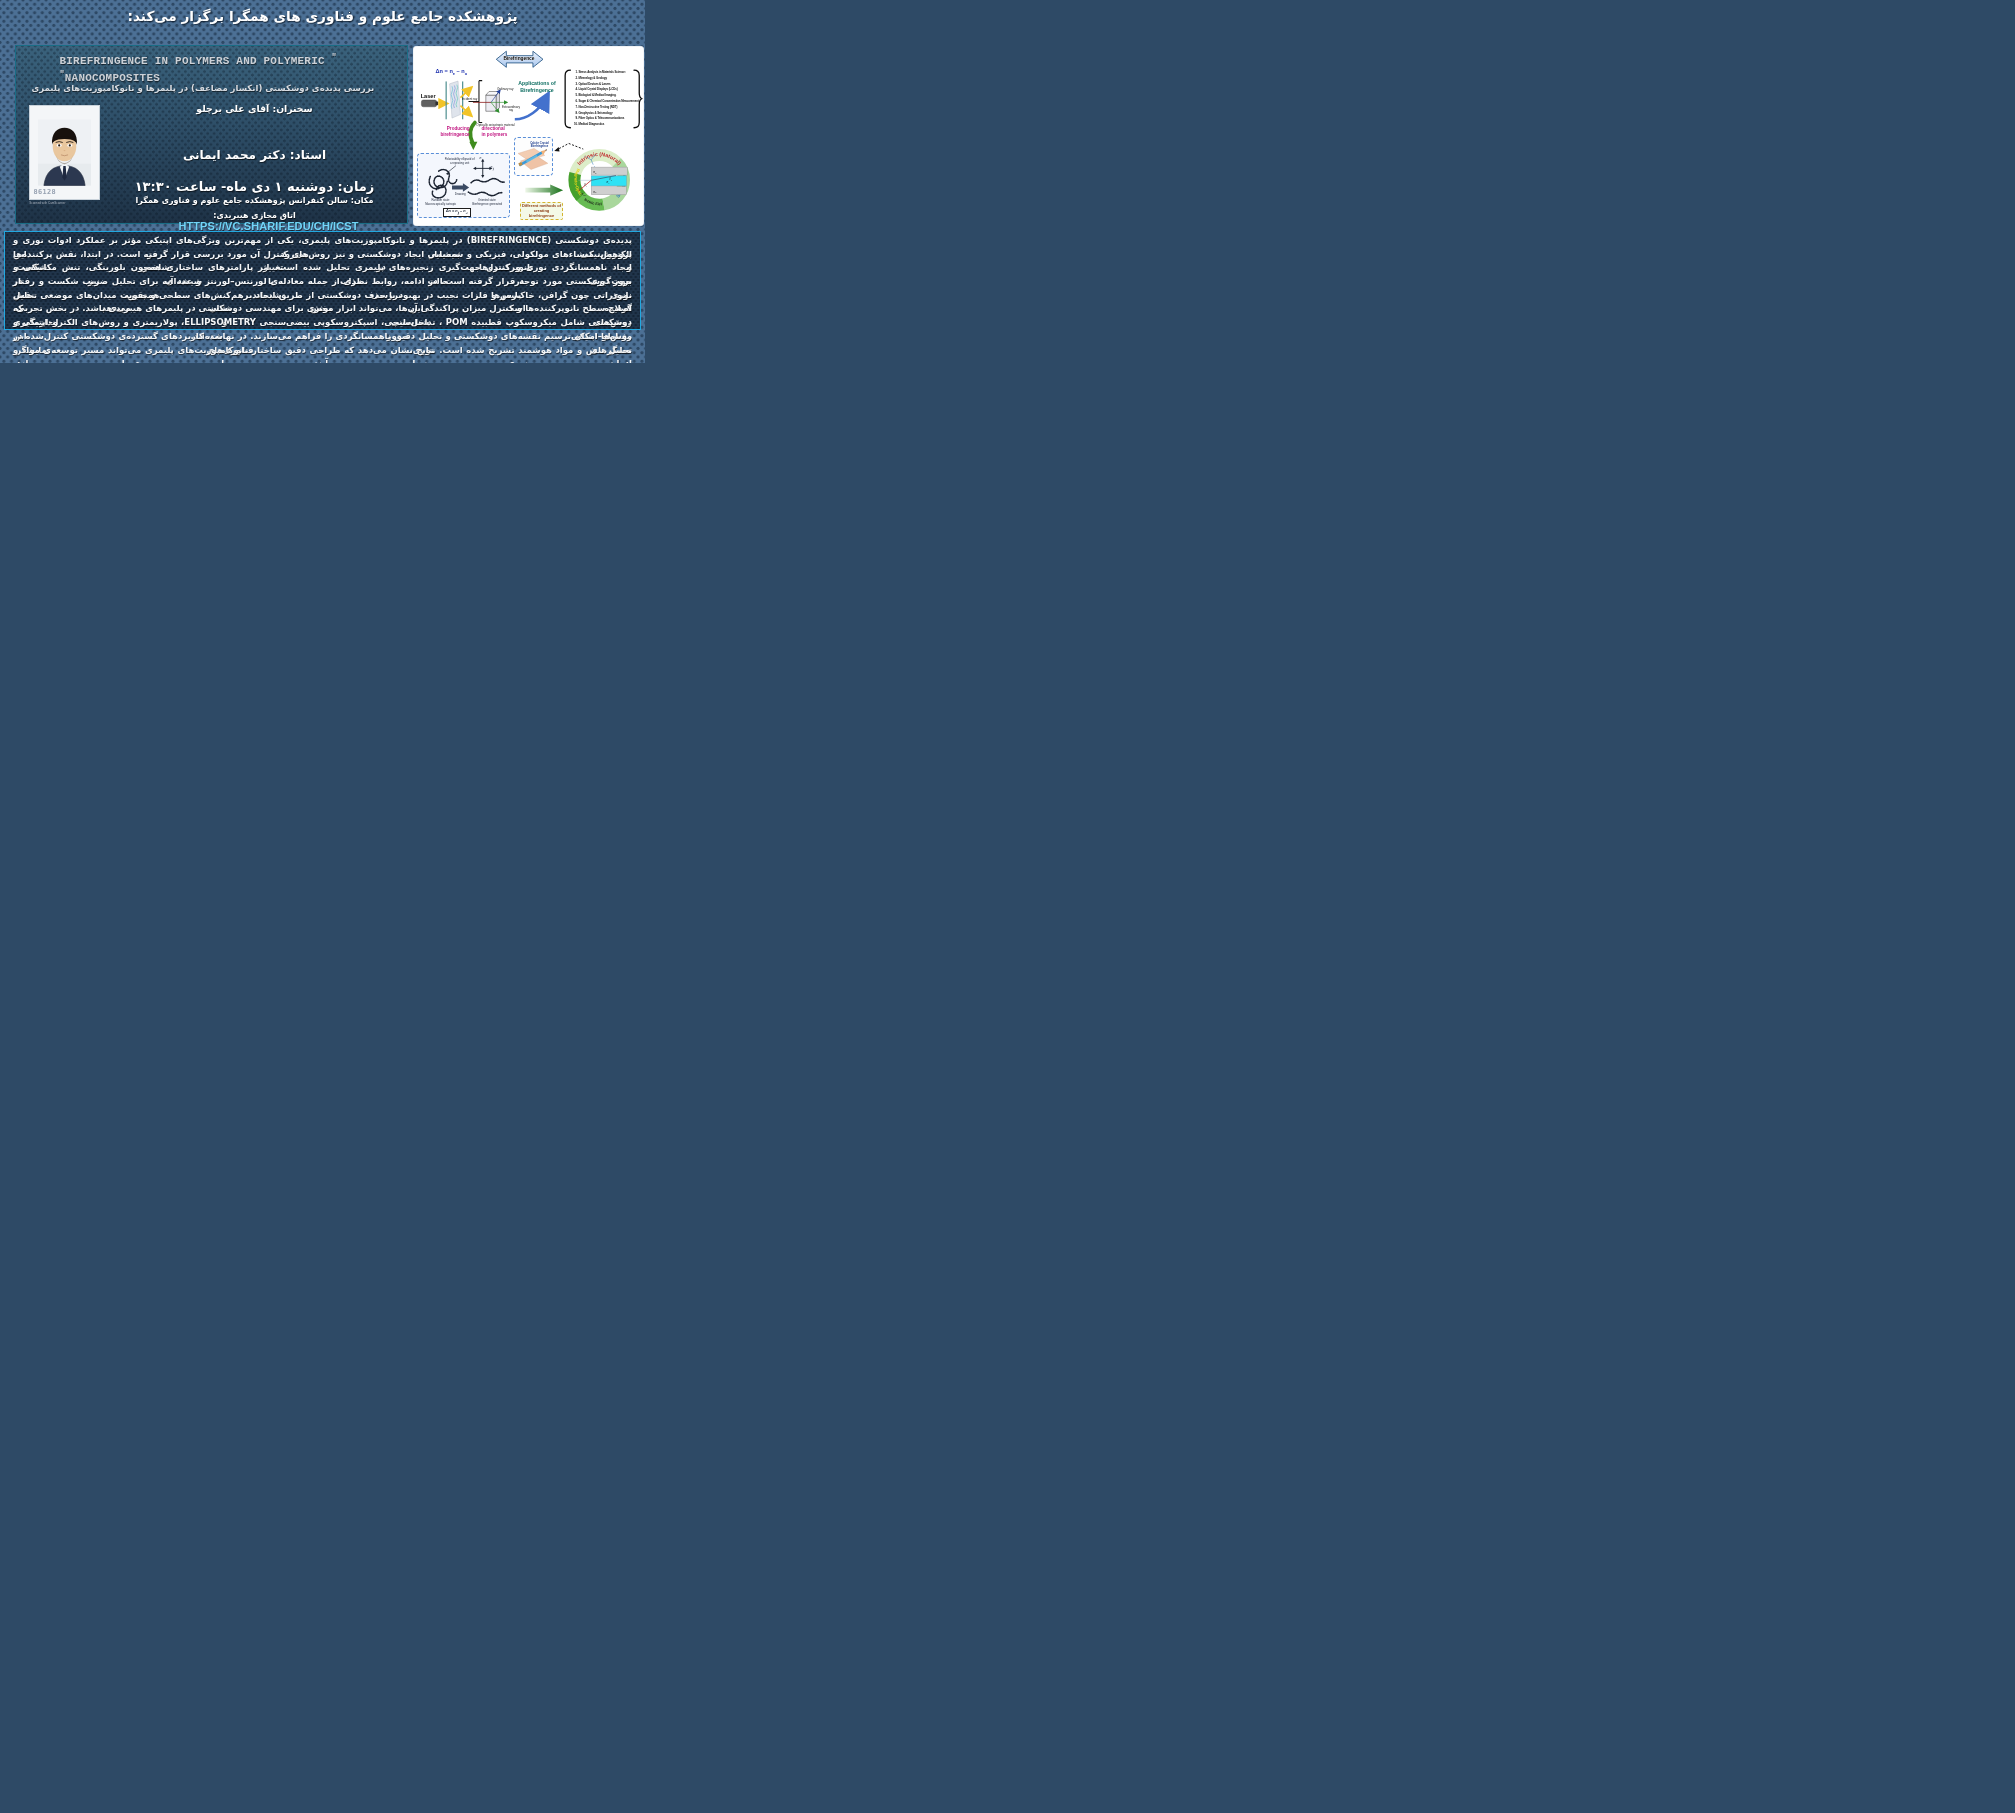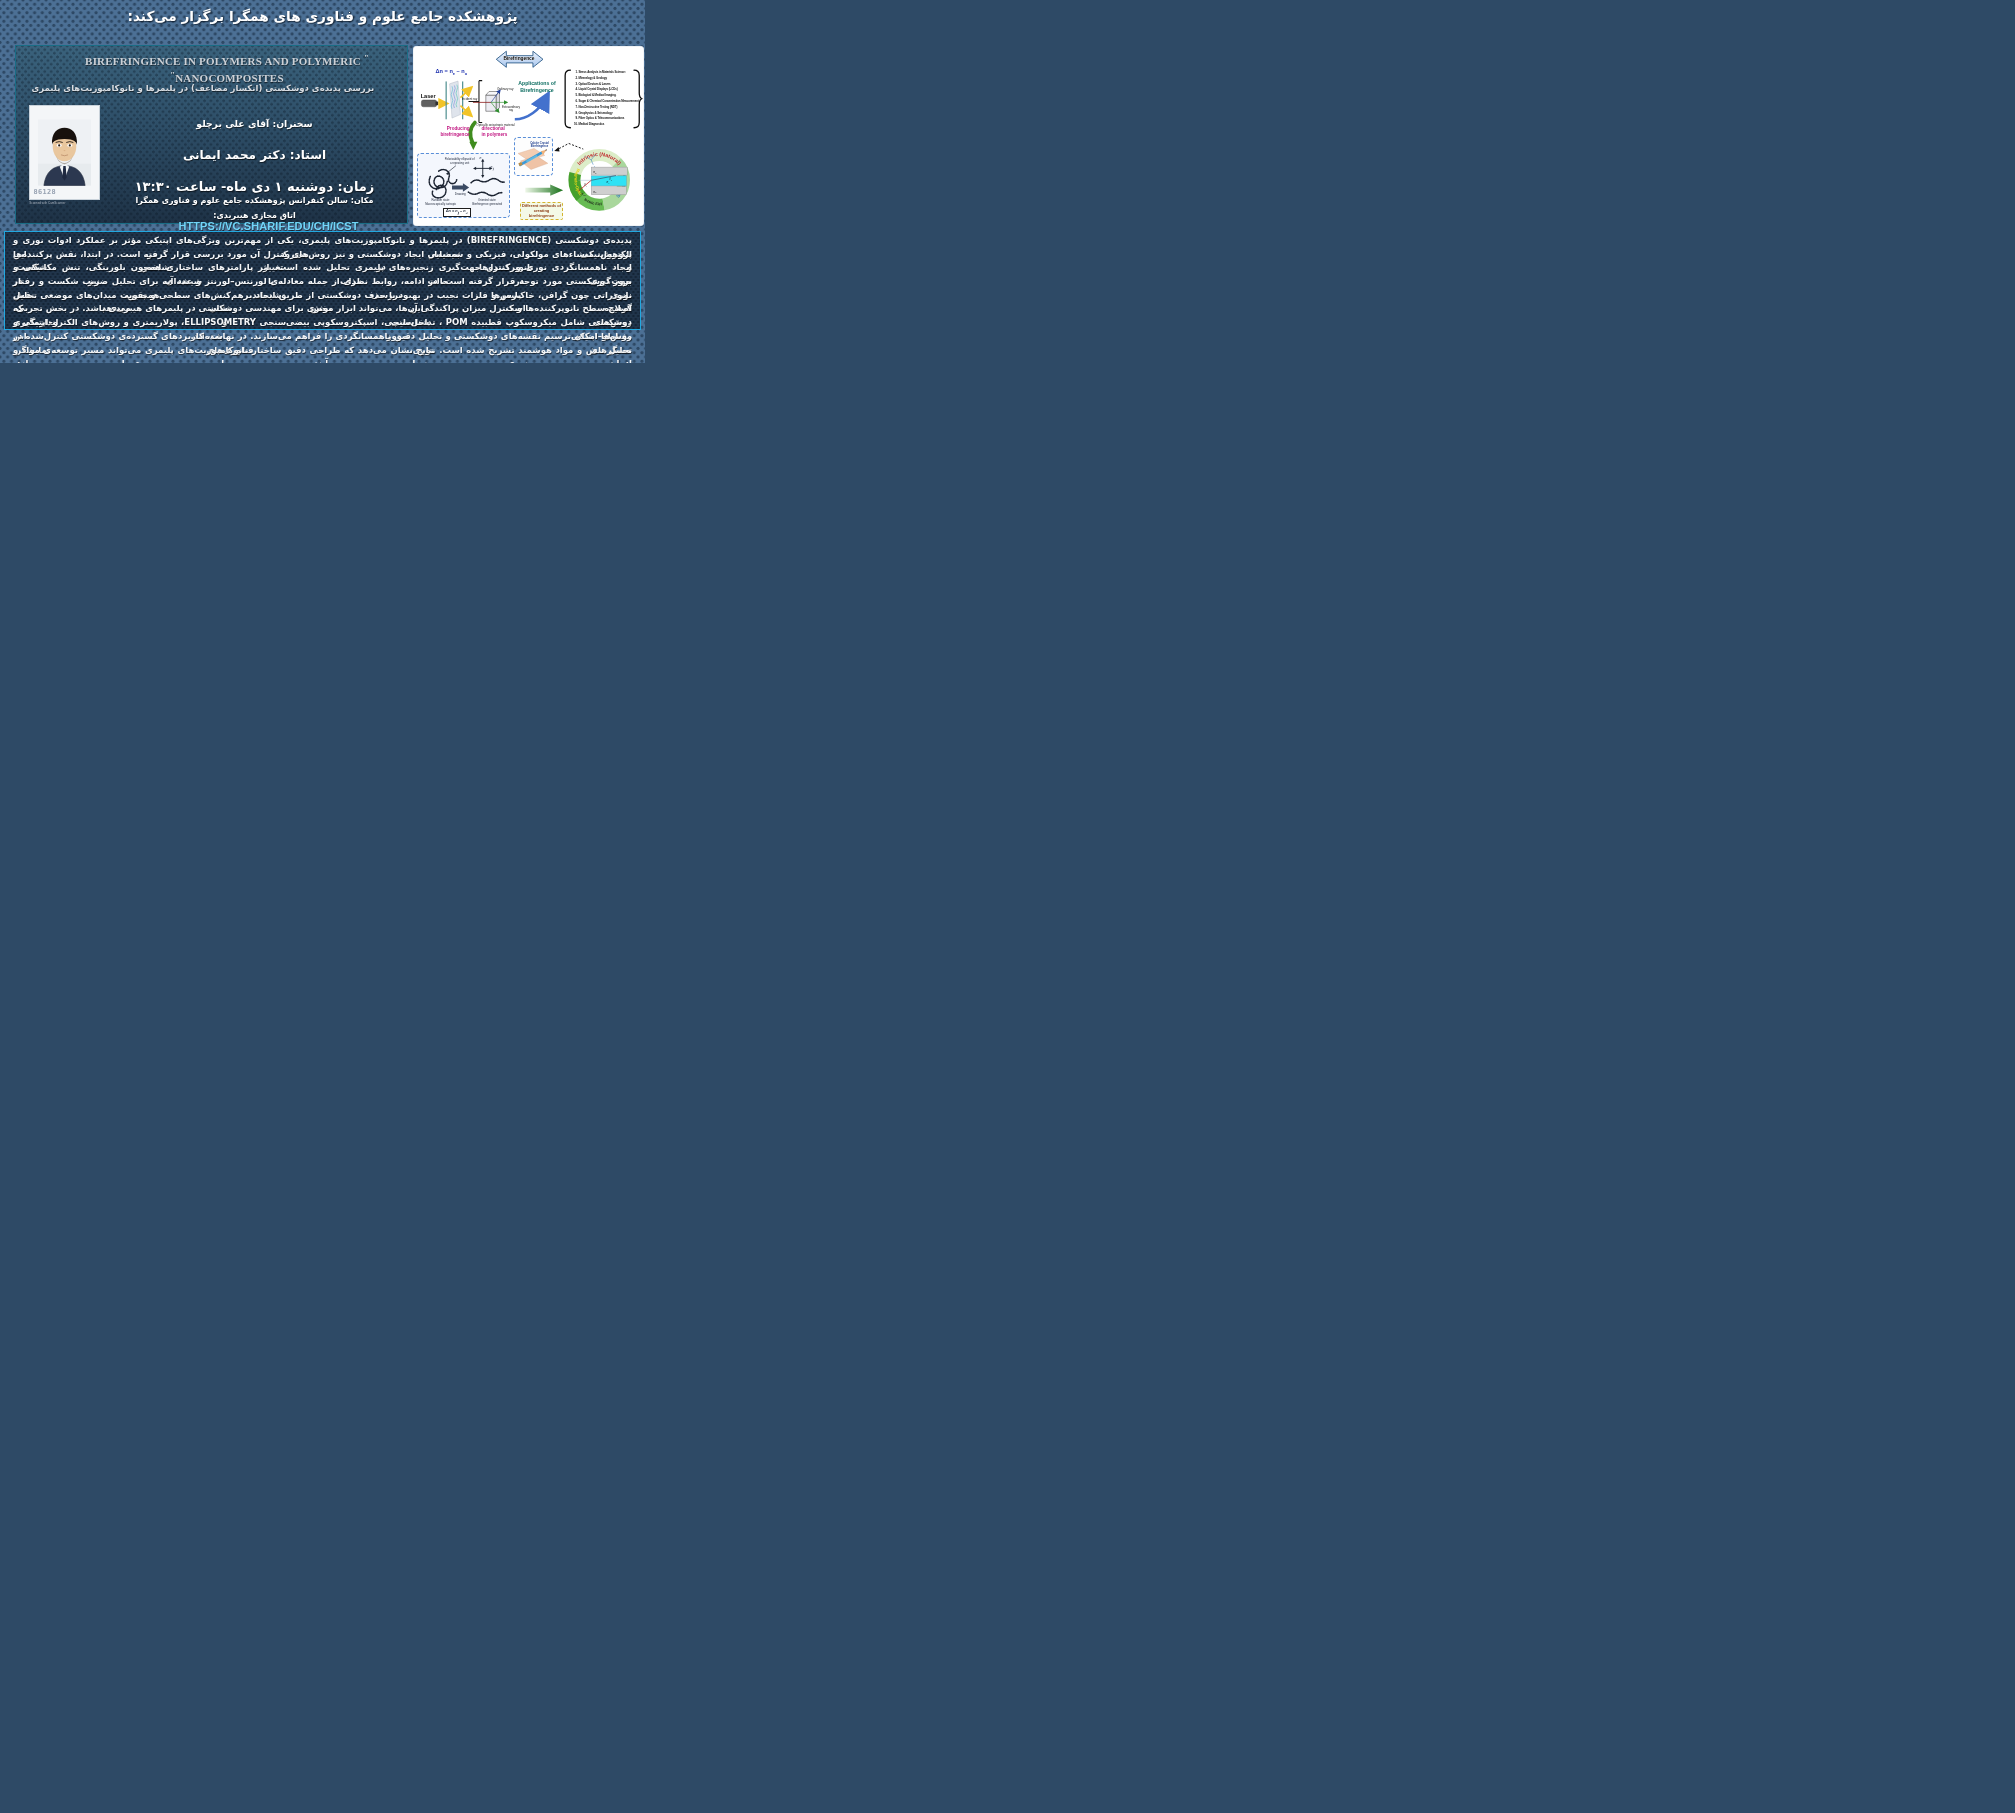--- a/index.html
+++ b/index.html
@@ -14,29 +14,29 @@
     color:#ffffff;font-size:13.7px;font-weight:bold;letter-spacing:0.2px;
     text-shadow:1px 1.4px 1.2px rgba(8,18,30,.7);}
   
   .card{position:absolute;left:14.5px;top:45px;width:393px;height:179px;box-sizing:border-box;
     border:0.8px solid #1a6d85;border-top-width:1.6px;border-bottom-width:1.6px;
     background-image:
       radial-gradient(rgba(8,20,34,.34) 1px, rgba(8,20,34,0) 1.5px),
       radial-gradient(rgba(8,20,34,.34) 1px, rgba(8,20,34,0) 1.5px),
       linear-gradient(180deg,#3a627c 0%,#2d4d66 48%,#1e3246 100%);
     background-size:6.4px 7.3px,6.4px 7.3px,100% 100%;background-position:0 0,3.2px 3.6px,0 0;}
-  .en-title{position:absolute;top:4.8px;left:44px;right:12px;text-align:center;
-    font-family:Liberation Serif, serif;font-weight:bold;color:#ccd1d7;font-size:11px;
+  .en-title{position:absolute;top:4.8px;left:44px;right:12px;text-align:left;
+    font-family:Liberation Mono, monospace;font-weight:bold;color:#ccd1d7;font-size:11px;
     line-height:14.5px;letter-spacing:0.2px;text-shadow:0.4px 0.8px 0.8px rgba(0,0,0,.55);}
   .en-title .q{font-size:8.5px;vertical-align:4px;}
   .fa-subtitle{position:absolute;top:37px;left:16px;right:8px;text-align:left;direction:rtl;
     color:#d9dde2;font-size:8.5px;font-weight:bold;text-shadow:0.4px 0.8px 0.8px rgba(0,0,0,.6);}
   .card .fa-line{position:absolute;left:93px;width:292px;text-align:center;direction:rtl;
     color:#ffffff;font-weight:bold;text-shadow:0.6px 1px 0.8px rgba(0,0,0,.6);}
-  .speaker{top:72px;font-size:9.3px;}
+  .speaker{top:57px;font-size:9.3px;}
   .professor{top:102px;font-size:12px;}
   .time{top:133px;font-size:13px;}
   .venue{top:150px;font-size:8px;}
   .room{top:165px;font-size:8px;}
   .room .url{color:#72d4f8;font-family:"Liberation Sans",sans-serif;font-weight:bold;
     font-size:11px;text-decoration:none;letter-spacing:0.1px;margin-left:28px;}
   .photo{position:absolute;left:13.3px;top:59px;width:71px;height:95px;margin:0;box-sizing:border-box;
     background:#f4f6f8;border:0.4px solid #c9d2da;padding:8px;}
   .photo svg{width:100%;height:100%;display:block;}
   .photo-id{position:absolute;left:3.6px;bottom:2.8px;color:#97a2b2;font-size:6.9px;font-weight:bold;

